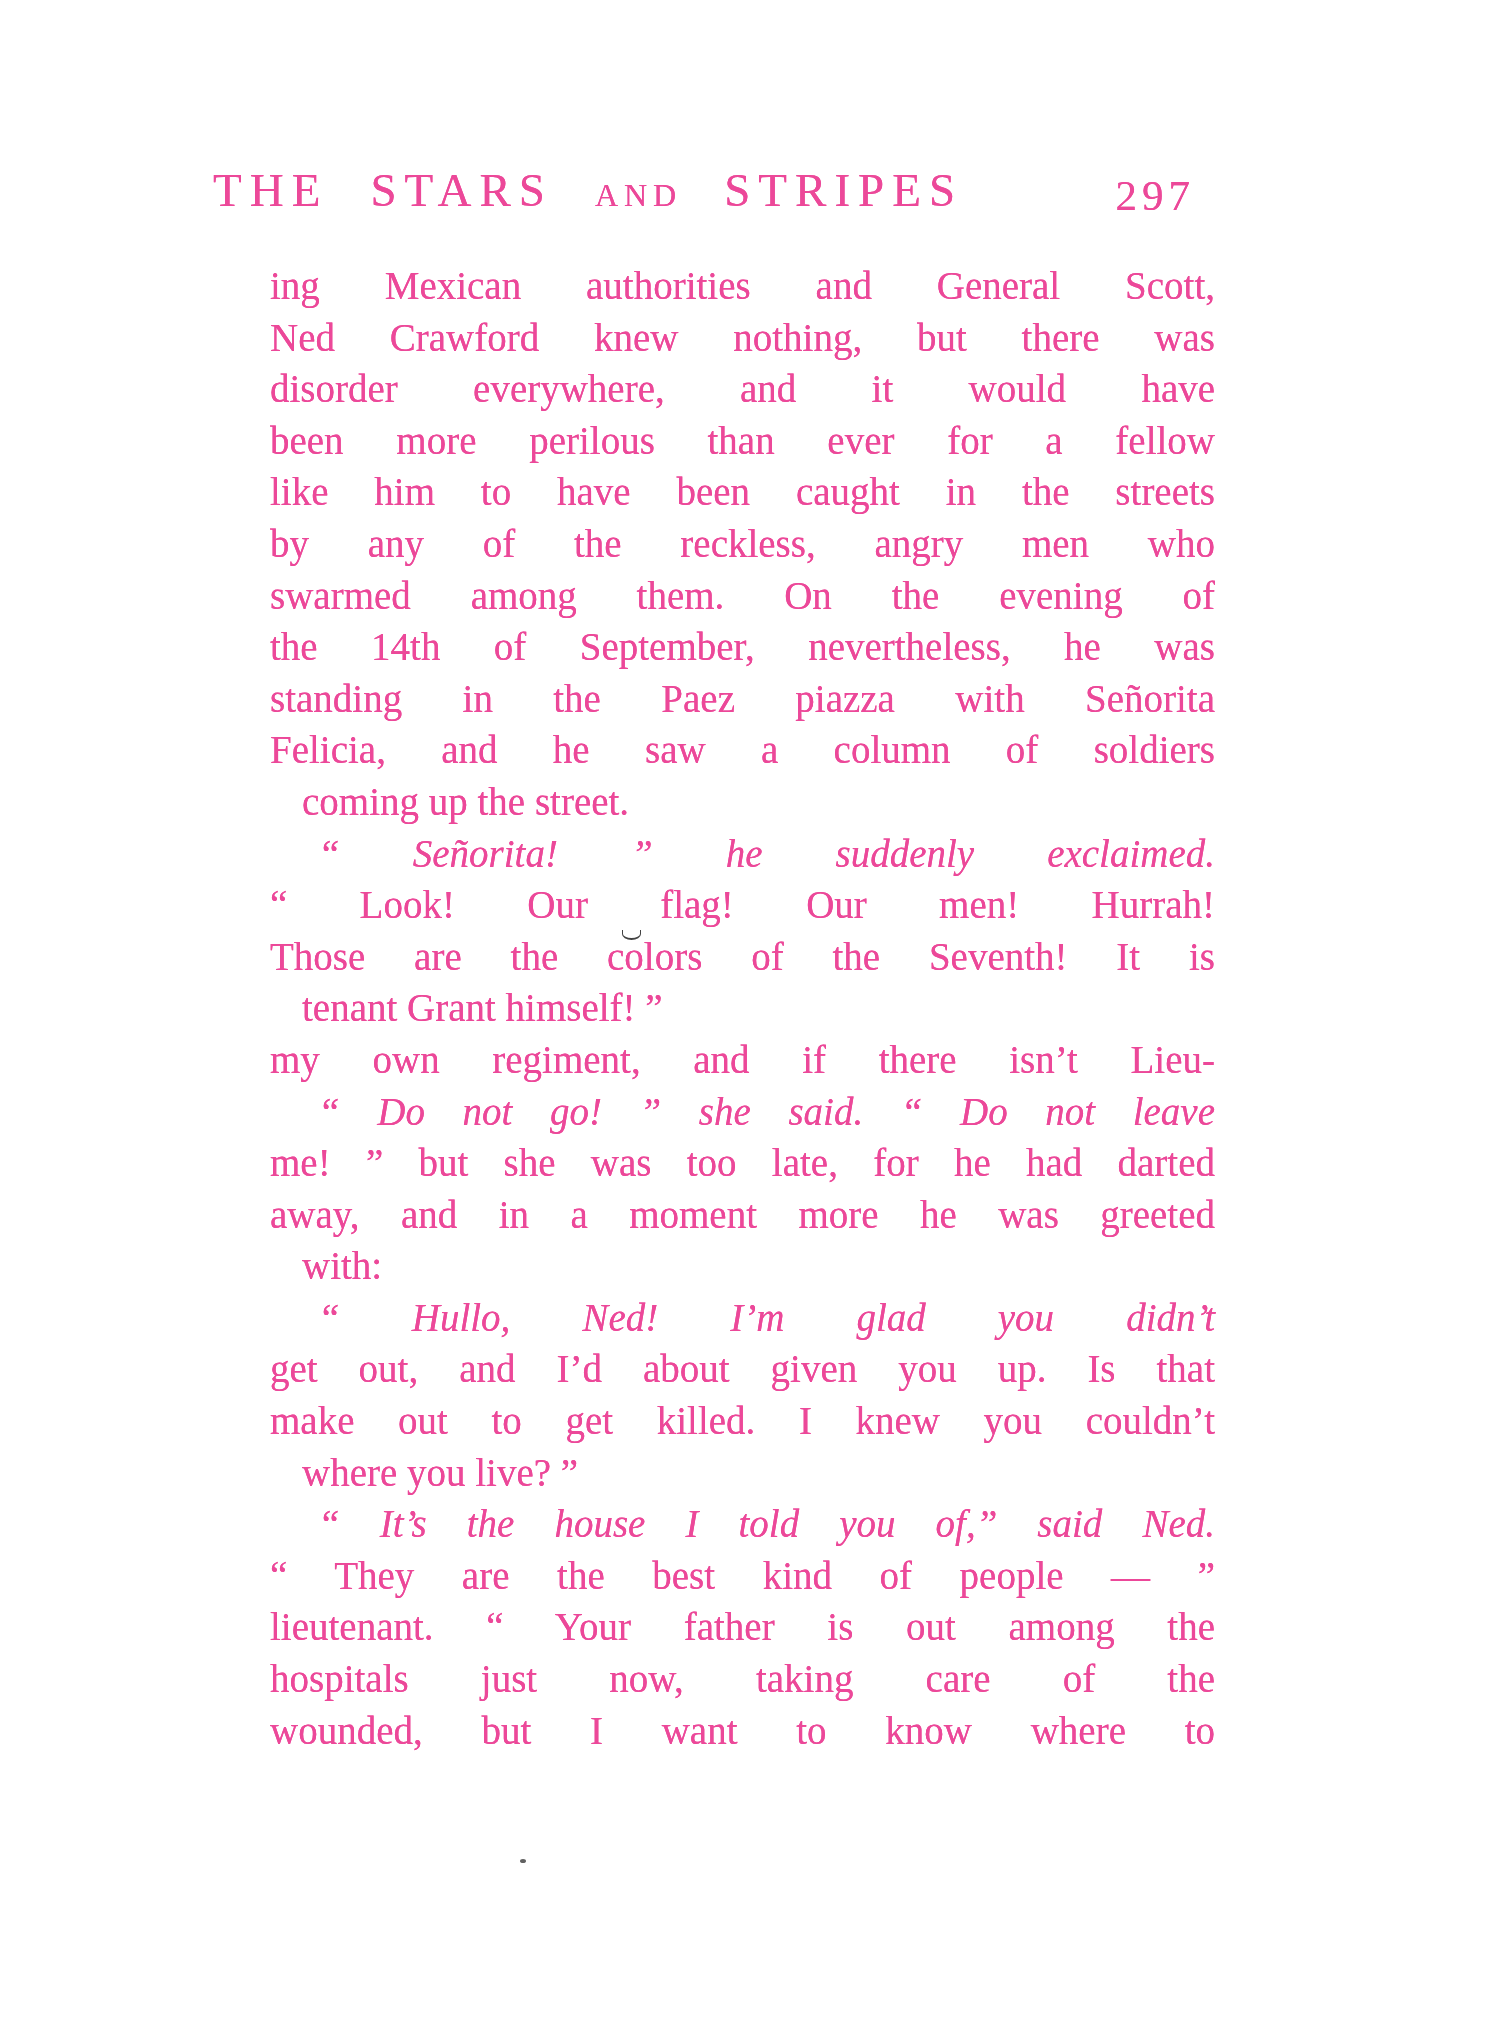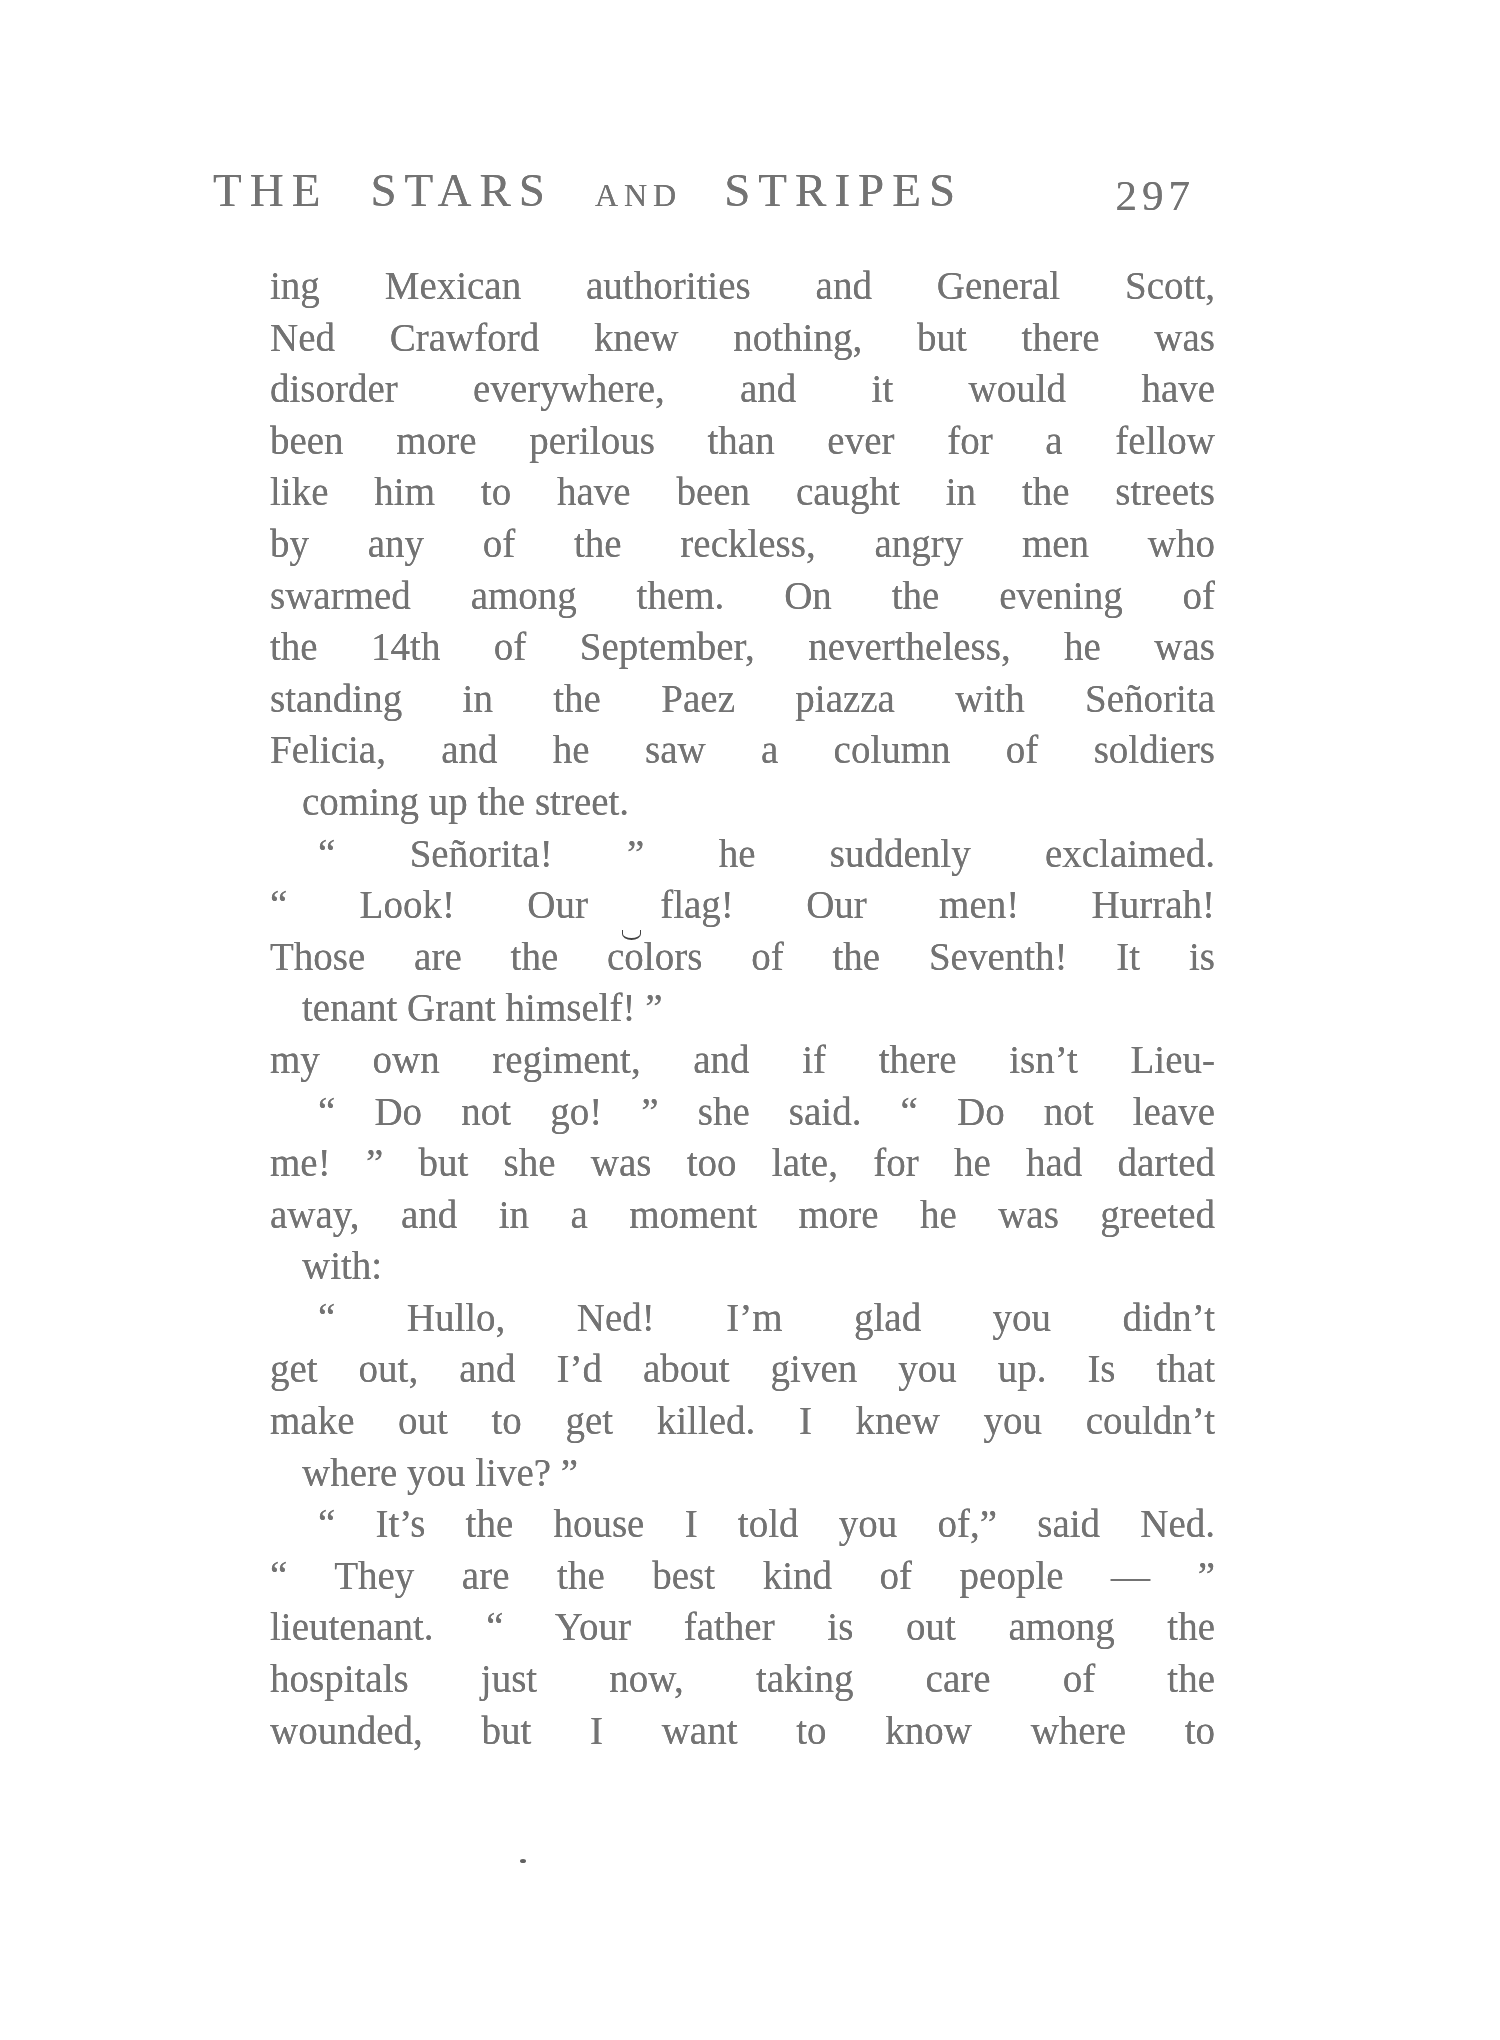--- a/index.html
+++ b/index.html
@@ -7,21 +7,21 @@
     padding: 0;
     background: #e8e8e8;
   }
   .page {
     position: relative;
     width: 1500px;
     height: 2040px;
     background: #ffffff;
     overflow: hidden;
     font-family: "Liberation Serif", "DejaVu Serif", serif;
-    color: #737373;
+    color: #ec4899;
   }
   
   .header {
     position: absolute;
     left: 213px;
     top: 163px;
     width: 982px;
     display: flex;
     justify-content: space-between;
     align-items: baseline;
@@ -60,20 +60,21 @@
     text-align-last: justify;
     height: 51.6px;
     overflow: visible;
   }
   .line.pend {
     text-align-last: left;
     margin-left: 32px;
   }
   .line.indent {
     text-indent: 48px;
+    font-style: italic;
   }
   
   .artifact-breve {
     position: absolute;
     left: 622px;
     top: 930px;
     width: 17px;
     height: 8px;
     border: 2.4px solid #222;
     border-top: none;

